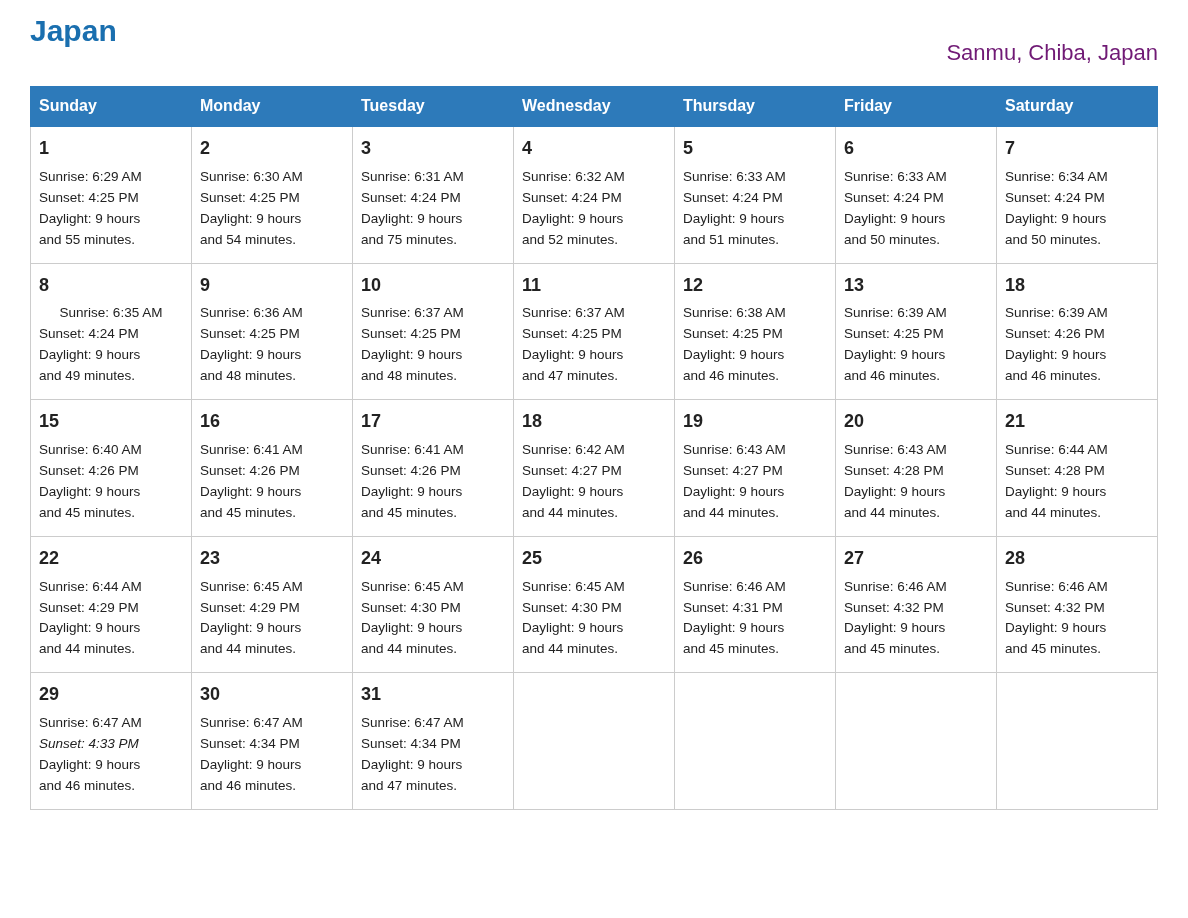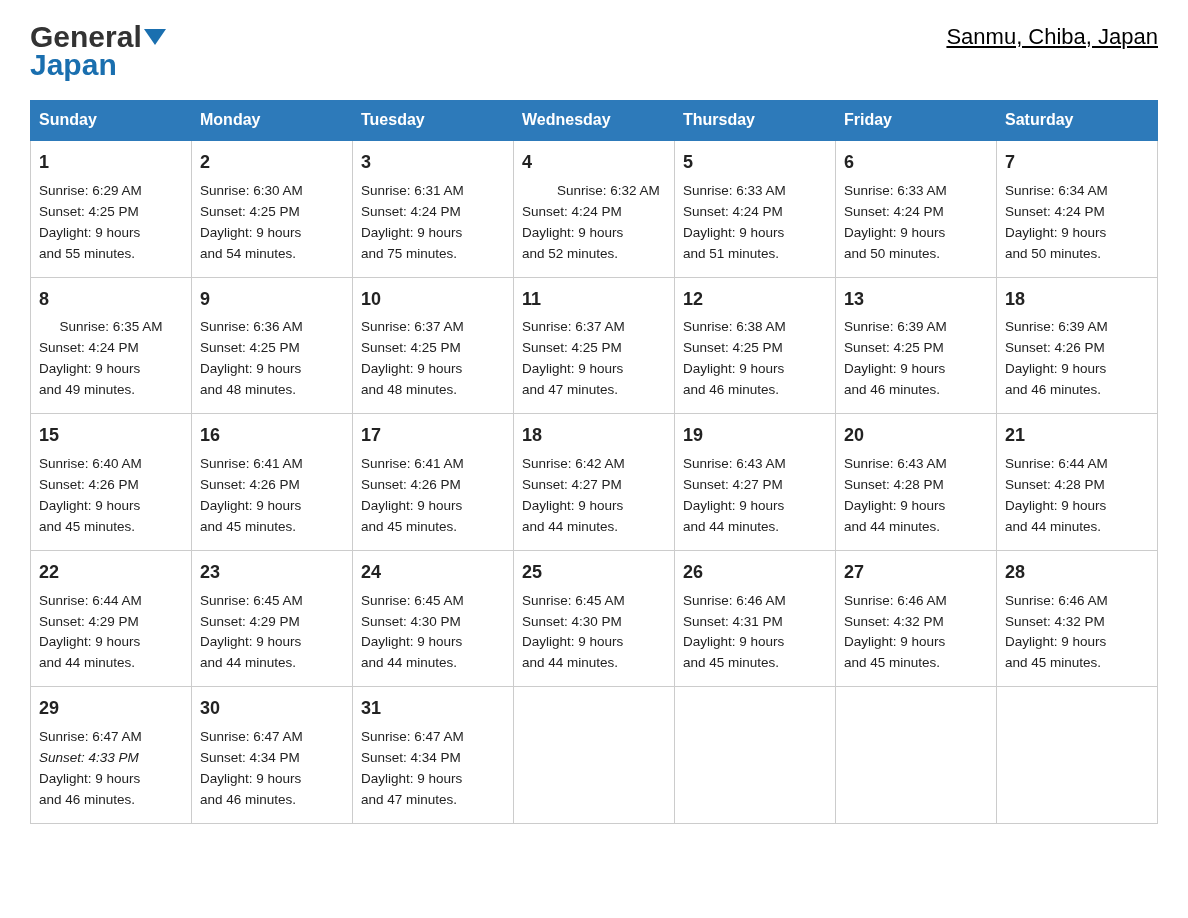--- a/index.html
+++ b/index.html
@@ -25,23 +25,22 @@
       text-align: right;
     }
     .main-title {
       font-size: 52px;
       font-weight: bold;
       color: #222;
       line-height: 1.1;
     }
     .subtitle {
       font-size: 22px;
-      color: #000000;
-      margin-top: 4px;
-      text-decoration: underline;
+      color: #701a75;
+      margin-top: 20px;
     }
     table {
       width: 100%;
       border-collapse: collapse;
       table-layout: fixed;
     }
     thead tr th {
       background-color: #2d7aba;
       color: #fff;
       padding: 10px 8px;
@@ -70,26 +69,20 @@
     }
     tbody tr td.empty {
       background: #fff;
     }
   </style>
 </head>
 <body>
 
 <div class="header">
   <div class="logo">
-    <div style="display:flex;align-items:center;">
-      <span style="font-size:30px;font-weight:bold;color:#333;font-family:Arial,sans-serif;">General</span>
-      <svg width="22" height="22" viewBox="0 0 22 22" style="margin-left:2px;margin-bottom:2px;">
-        <polygon points="0,4 22,4 11,20" fill="#1a6faf"></polygon>
-      </svg>
-    </div>
     <div style="font-size:30px;font-weight:bold;color:#1a6faf;font-family:Arial,sans-serif;line-height:1;margin-top:-4px;">Japan</div>
   </div>
   <div class="title-area">
     <div class="subtitle">Sanmu, Chiba, Japan</div>
   </div>
 </div>
 
 <table>
   <thead>
     <tr>
@@ -120,21 +113,21 @@
         </td>
         <td>
           <span class="day-number">3</span>
           <span style="display: block;">Sunrise: 6:31 AM</span>
           <span style="display: block;">Sunset: 4:24 PM</span>
           <span style="display: block;">Daylight: 9 hours</span>
           <span style="display: block;">and 75 minutes.</span>
         </td>
         <td>
           <span class="day-number">4</span>
-          <span style="display: block; margin-left: 35px;">Sunrise: 6:32 AM</span>
+          <span style="display: block;">Sunrise: 6:32 AM</span>
           <span style="display: block;">Sunset: 4:24 PM</span>
           <span style="display: block;">Daylight: 9 hours</span>
           <span style="display: block;">and 52 minutes.</span>
         </td>
         <td>
           <span class="day-number">5</span>
           <span style="display: block;">Sunrise: 6:33 AM</span>
           <span style="display: block;">Sunset: 4:24 PM</span>
           <span style="display: block;">Daylight: 9 hours</span>
           <span style="display: block;">and 51 minutes.</span>

